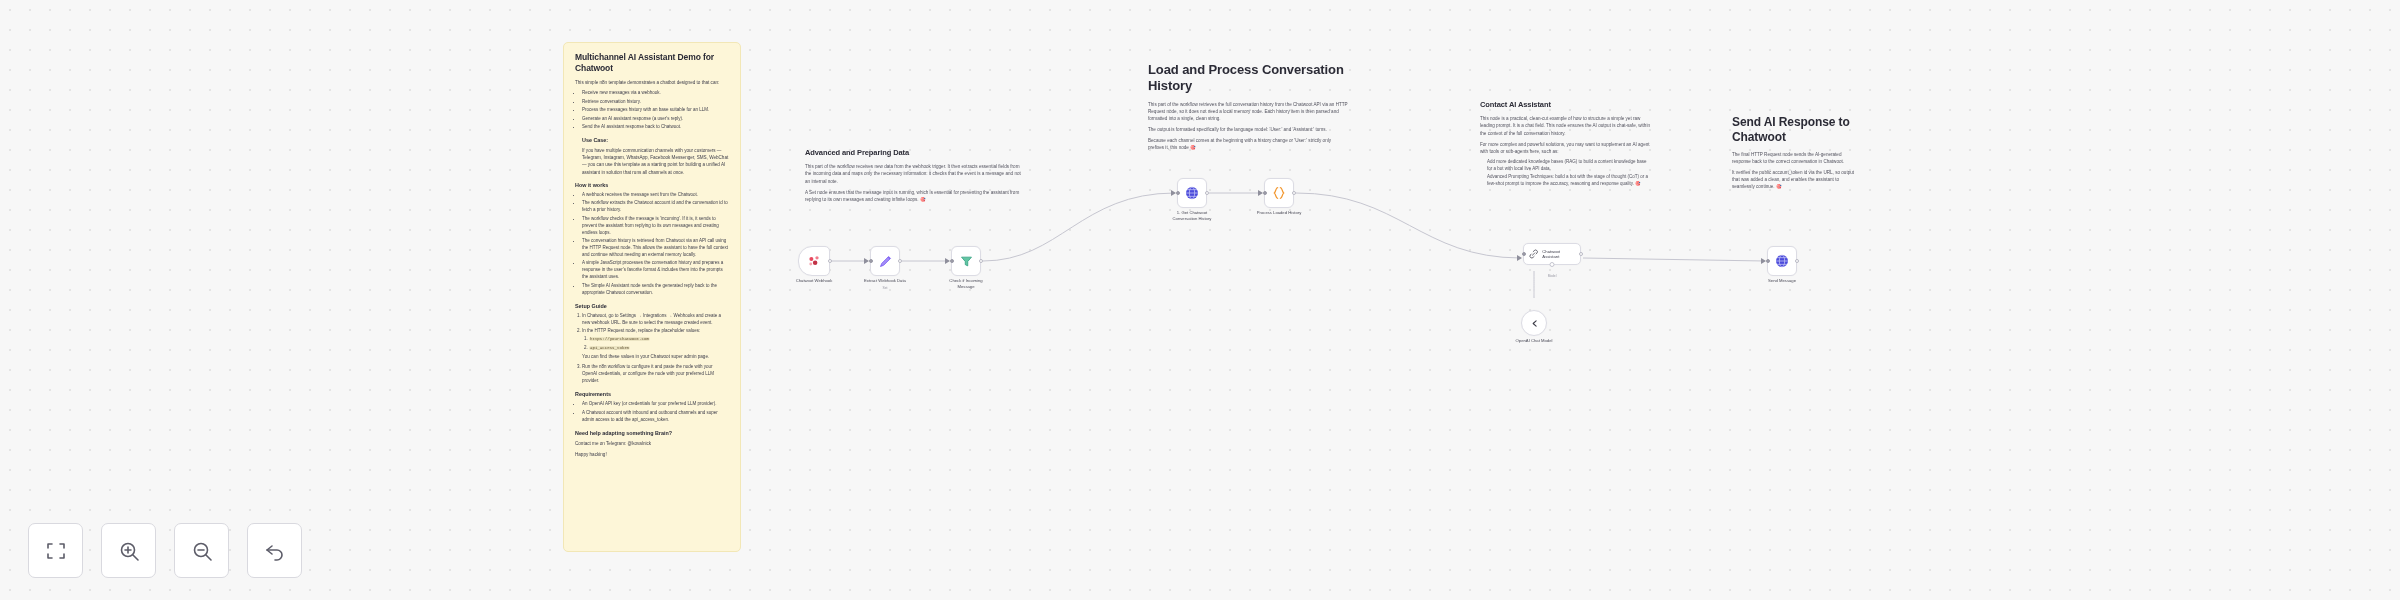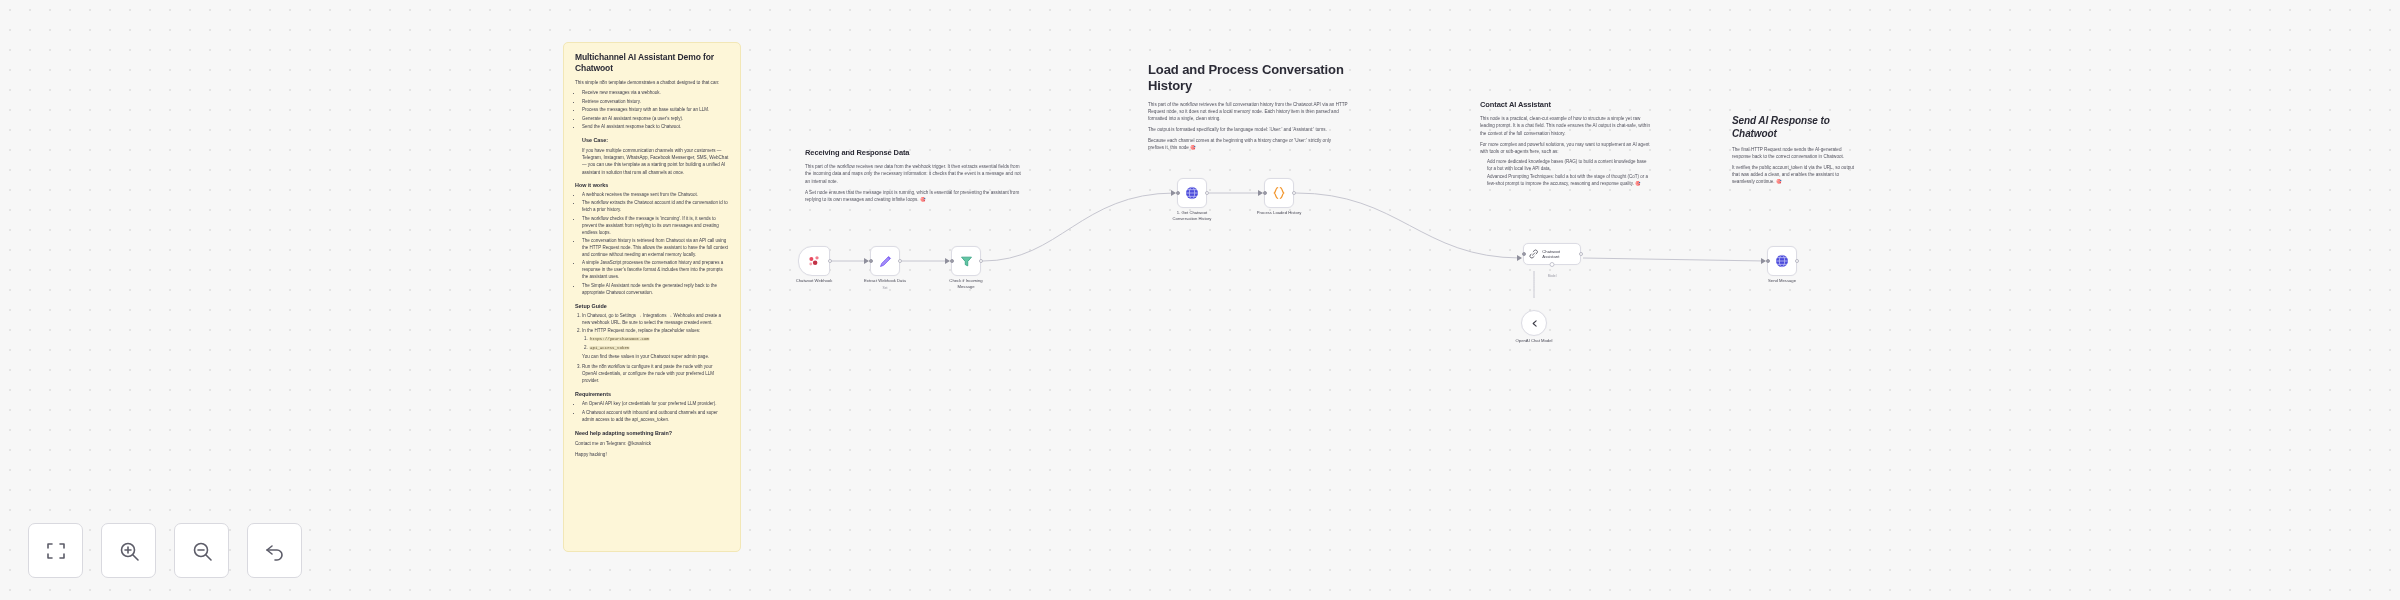--- a/index.html
+++ b/index.html
@@ -243,21 +243,21 @@
     <ul>
       <li>An OpenAI API key (or credentials for your preferred LLM provider).</li>
       <li>A Chatwoot account with inbound and outbound channels and super admin access to add the api_access_token.</li>
     </ul>
     <h3>Need help adapting something Brain?</h3>
     <p>Contact me on Telegram: @kovalnick</p>
     <p>Happy hacking!</p>
   </div>
 
   <div class="sticky plain" style="left:805px; top:148px; width:222px;">
-    <h2 style="font-size:7.5px;">Receiving and Response Data</h2>
+    <h2 style="font-size:7.5px;">Advanced and Preparing Data</h2>
     <p>This part of the workflow receives new data from the webhook trigger. It then extracts essential fields from the incoming data and maps only the necessary information: it checks that the event is a message and not an internal note.</p>
     <p>A Set node ensures that the message input is running, which is essential for preventing the assistant from replying to its own messages and creating infinite loops. 🎯</p>
   </div>
 
   <div class="sticky plain" style="left:1148px; top:62px; width:200px;">
     <h2 style="font-size:13px;">Load and Process Conversation History</h2>
     <p>This part of the workflow retrieves the full conversation history from the Chatwoot API via an HTTP Request node, so it does not need a local memory node. Each history item is then parsed and formatted into a single, clean string.</p>
     <p>The output is formatted specifically for the language model: 'User:' and 'Assistant:' turns.</p>
     <p>Because each channel comes at the beginning with a history change or 'User:' strictly only prefixes it, this node 🎯</p>
   </div>
@@ -266,21 +266,21 @@
     <h2 style="font-size:7.5px;">Contact AI Assistant</h2>
     <p>This node is a practical, clean-cut example of how to structure a simple yet raw leading prompt. It is a chat field. This node ensures the AI output is chat-safe, within the context of the full conversation history.</p>
     <p>For more complex and powerful solutions, you may want to supplement an AI agent with tools or sub-agents here, such as:</p>
     <ul>
       <li>Add more dedicated knowledge bases (RAG) to build a content knowledge base for a bot with local live API data.</li>
       <li>Advanced Prompting Techniques: build a bot with the stage of thought (CoT) or a few-shot prompt to improve the accuracy, reasoning and response quality. 🎯</li>
     </ul>
   </div>
 
   <div class="sticky plain" style="left:1732px; top:115px; width:128px;">
-    <h2 style="font-size:10px;font-style:italic;">Send AI Response to Chatwoot</h2>
+    <h2 style="font-size:12px;">Send AI Response to Chatwoot</h2>
     <p>The final HTTP Request node sends the AI-generated response back to the correct conversation in Chatwoot.</p>
     <p>It verifies the public account_token id via the URL, so output that was added a clean, and enables the assistant to seamlessly continue. 🎯</p>
   </div>
 
   <div class="node trigger" style="left:798px; top:246px;">
     <svg width="15" height="15" viewBox="0 0 24 24">
       <circle cx="7" cy="8" r="3.2" fill="#e8495f"></circle>
       <circle cx="16" cy="6" r="2.6" fill="#f07b8a"></circle>
       <circle cx="13" cy="14" r="3.6" fill="#c23246"></circle>
       <circle cx="6" cy="16" r="2.3" fill="#f5a6b0"></circle>

